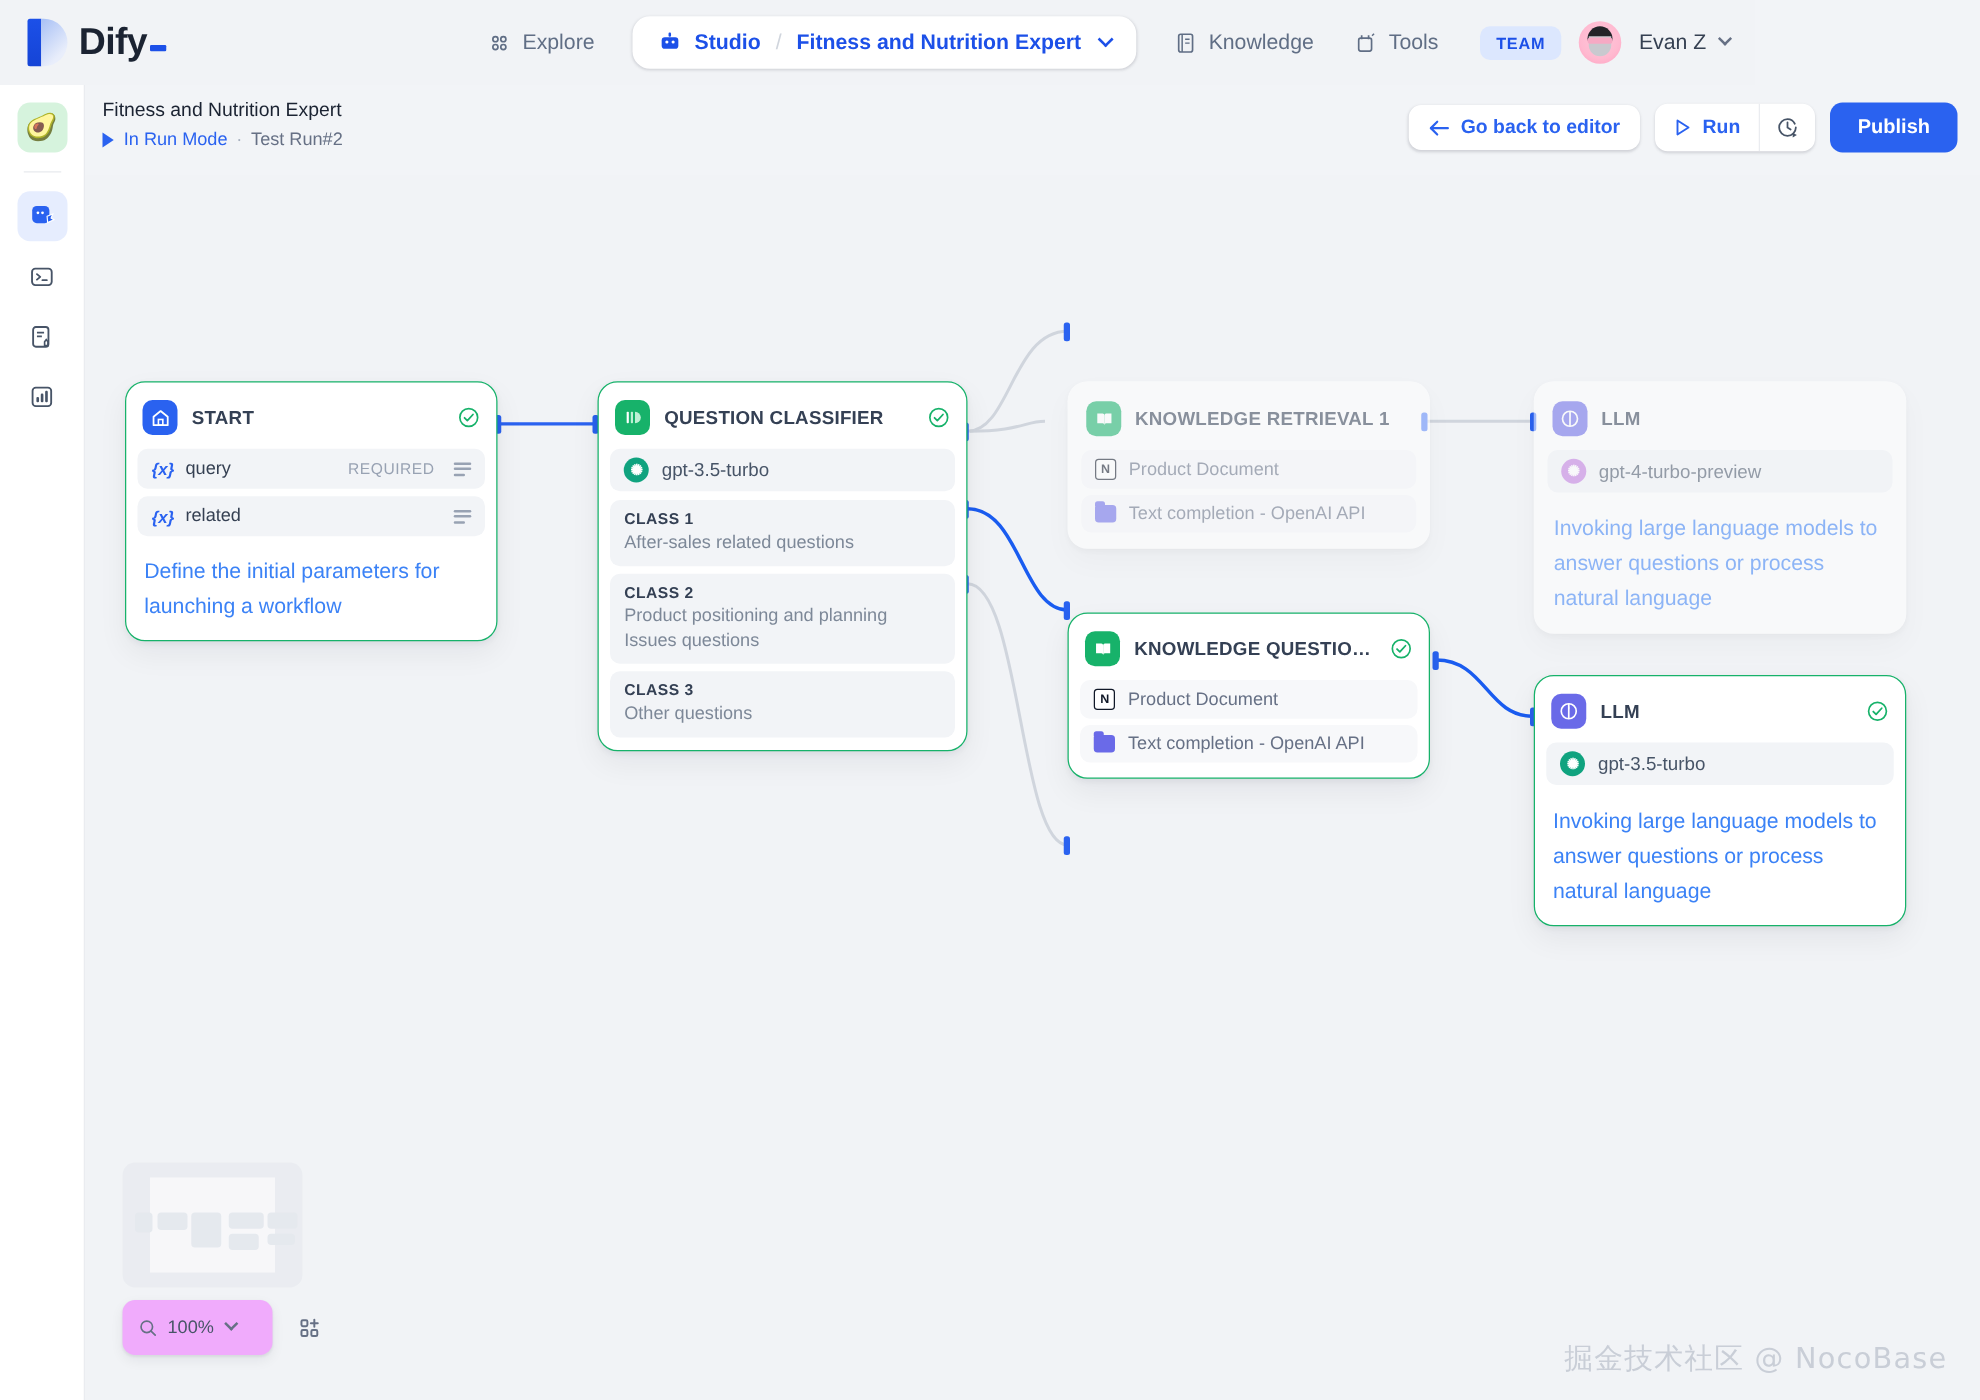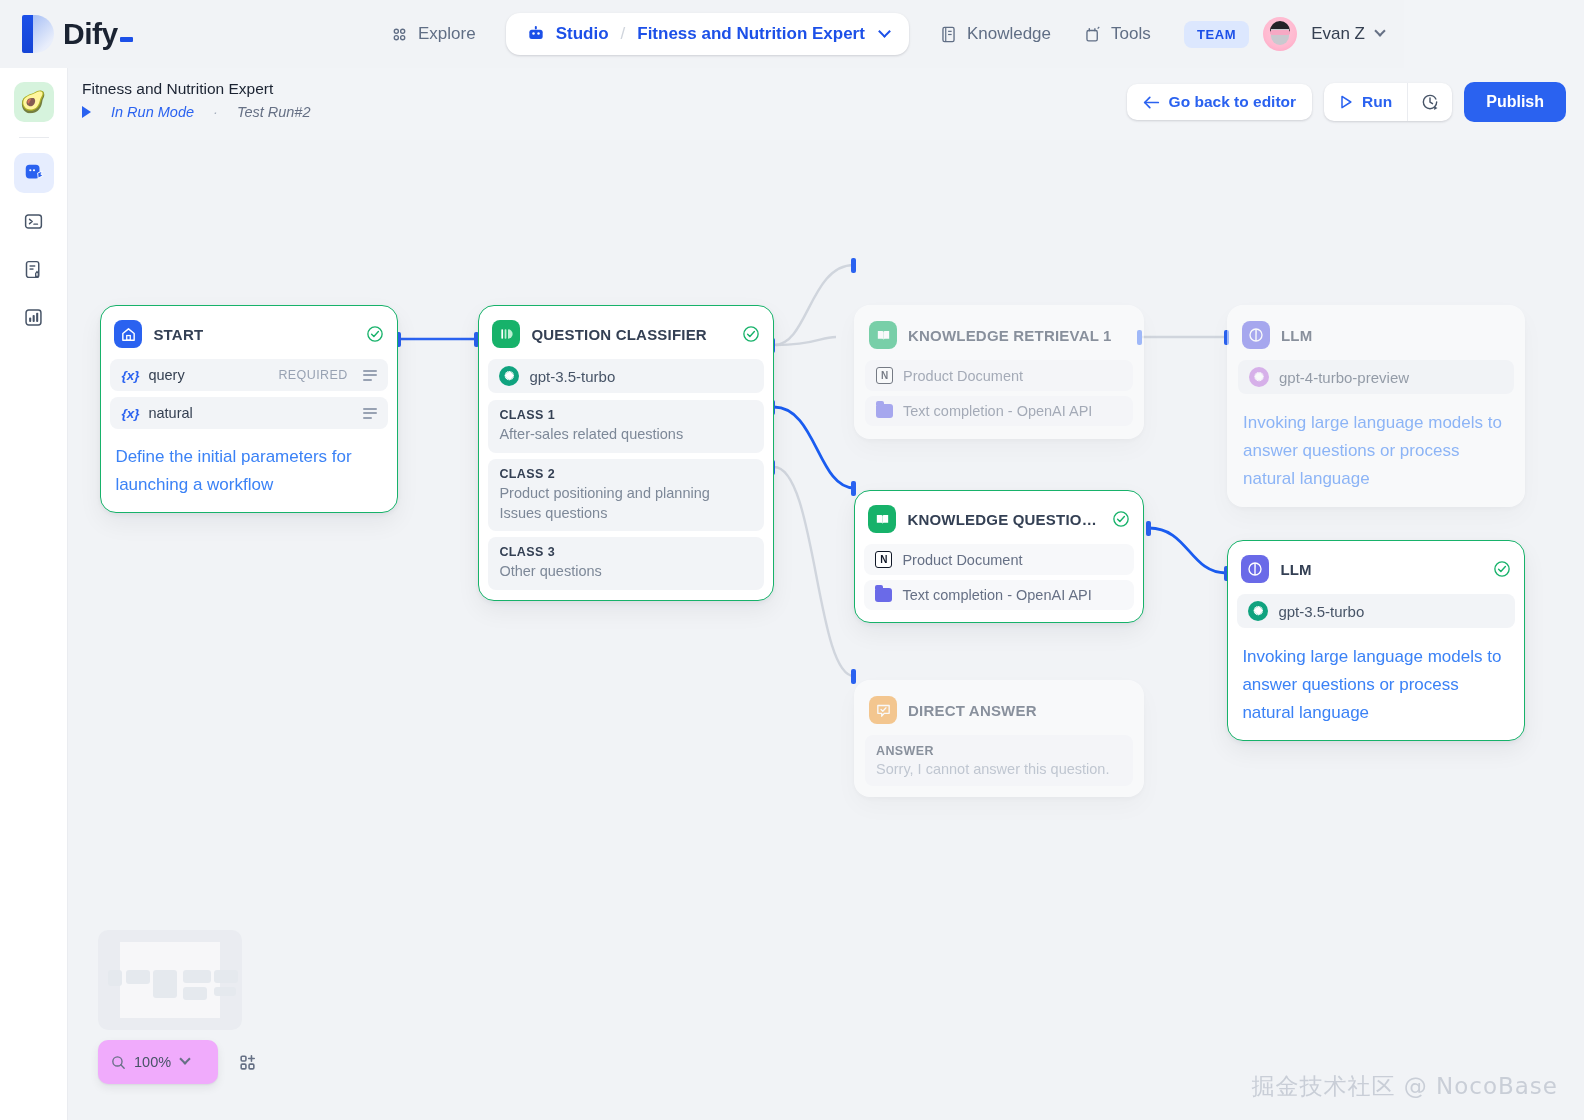--- a/index.html
+++ b/index.html
@@ -107,21 +107,21 @@
   .subhead {
     position: absolute; left: 68px; top: 68px; width: 1516px; height: 72px;
     z-index: 15;
   }
   .subhead .title {
     position: absolute; left: 14px; top: 12px;
     font-size: 15.5px; color: #1b2332; font-weight: 500;
   }
   .subhead .meta {
     position: absolute; left: 14px; top: 36px;
-    display: flex; align-items: center; gap: 19px; font-size: 14.5px; font-style: italic;
+    display: flex; align-items: center; gap: 7px; font-size: 14.5px;
   }
   .play-tri {
     width: 0; height: 0; border-left: 9px solid #2a62f0;
     border-top: 6px solid transparent; border-bottom: 6px solid transparent;
     margin-right: 1px;
   }
   .runmode { color: #2a62f0; font-weight: 500; }
   .dot-sep { color: #a7b0bf; }
   .testrun { color: #667085; }
 
@@ -455,21 +455,21 @@
       <span class="rlabel">query</span>
       <span class="required">REQUIRED</span>
       <span class="hamb">
           <i></i>
           <i></i>
           <i></i>
         </span>
     </div>
     <div class="row">
       <span class="xvar">{x}</span>
-      <span class="rlabel">natural</span>
+      <span class="rlabel">related</span>
       <span class="required"></span>
       <span class="hamb">
           <i></i>
           <i></i>
           <i></i>
         </span>
     </div>
     <div class="desc">Define the initial parameters for launching a workflow</div>
   </div>
 
@@ -583,35 +583,20 @@
         <path d="M7.5 12.3 L10.5 15.3 L16.5 8.8" fill="none" stroke="#17b26a" stroke-width="1.9" stroke-linecap="round" stroke-linejoin="round"></path>
       </svg>
     </div>
     <div class="model-row">
       <span class="oai green">✺</span>
       <span>gpt-3.5-turbo</span>
     </div>
     <div class="desc">Invoking large language models to answer questions or process natural language</div>
   </div>
 
-  <div class="node dim" style="left:786px; top:540px; width:290px;">
-    <div class="node-head">
-      <div class="node-ic ic-orange">
-        <svg width="17" height="17" viewBox="0 0 24 24">
-          <path d="M4 5 h16 v11 h-7 l-3.5 4 v-4 H4 z" fill="none" stroke="#fff" stroke-width="1.9" stroke-linejoin="round"></path>
-          <path d="M8.5 10.5 L11 13 L15.5 8.2" fill="none" stroke="#fff" stroke-width="1.8" stroke-linecap="round" stroke-linejoin="round"></path>
-        </svg>
-      </div>
-      <div class="node-title">DIRECT ANSWER</div>
-    </div>
-    <div class="ans-block">
-      <div class="ans-label">ANSWER</div>
-      <div class="ans-text">Sorry, I cannot answer this question.</div>
-    </div>
-  </div>
 
   <div class="minimap">
     <div class="mmbg"></div>
     <div class="mm" style="left:10px; top:40px; width:14px; height:16px;"></div>
     <div class="mm" style="left:28px; top:40px; width:24px; height:14px;"></div>
     <div class="mm" style="left:55px; top:40px; width:24px; height:28px;"></div>
     <div class="mm" style="left:85px; top:40px; width:28px; height:13px;"></div>
     <div class="mm" style="left:85px; top:57px; width:24px; height:13px;"></div>
     <div class="mm" style="left:116px; top:40px; width:24px; height:13px;"></div>
     <div class="mm" style="left:116px; top:57px; width:22px; height:9px;"></div>

